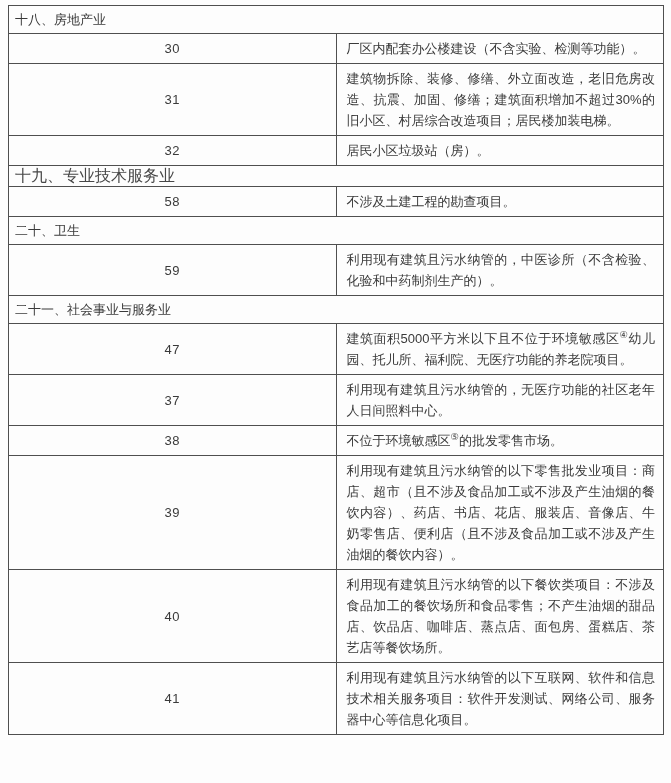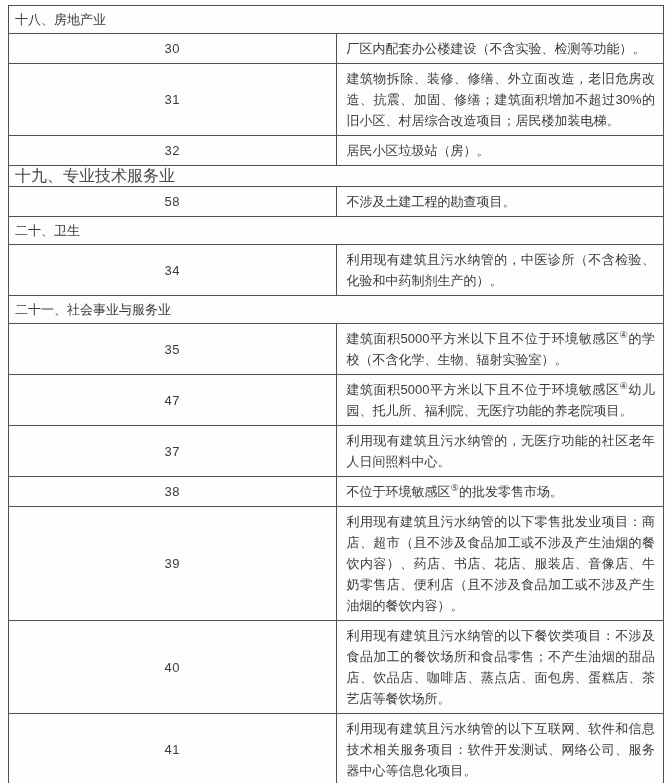--- a/index.html
+++ b/index.html
@@ -80,29 +80,25 @@
     <td class="section small" colspan="2">十九、专业技术服务业</td>
   </tr>
   <tr>
     <td class="num">58</td>
     <td class="txt">不涉及土建工程的勘查项目。</td>
   </tr>
   <tr>
     <td class="section" colspan="2">二十、卫生</td>
   </tr>
   <tr>
-    <td class="num">34</td>
+    <td class="num">59</td>
     <td class="txt">利用现有建筑且污水纳管的，中医诊所（不含检验、化验和中药制剂生产的）。</td>
   </tr>
   <tr>
     <td class="section" colspan="2">二十一、社会事业与服务业</td>
-  </tr>
-  <tr>
-    <td class="num">35</td>
-    <td class="txt"><span>建筑面积5000平方米以下且不位于环境敏感区</span><sup class="fnote">④</sup><span>的学校（不含化学、生物、辐射实验室）。</span></td>
   </tr>
   <tr>
     <td class="num">47</td>
     <td class="txt"><span>建筑面积5000平方米以下且不位于环境敏感区</span><sup class="fnote">④</sup><span>幼儿园、托儿所、福利院、无医疗功能的养老院项目。</span></td>
   </tr>
   <tr>
     <td class="num">37</td>
     <td class="txt">利用现有建筑且污水纳管的，无医疗功能的社区老年人日间照料中心。</td>
   </tr>
   <tr>

